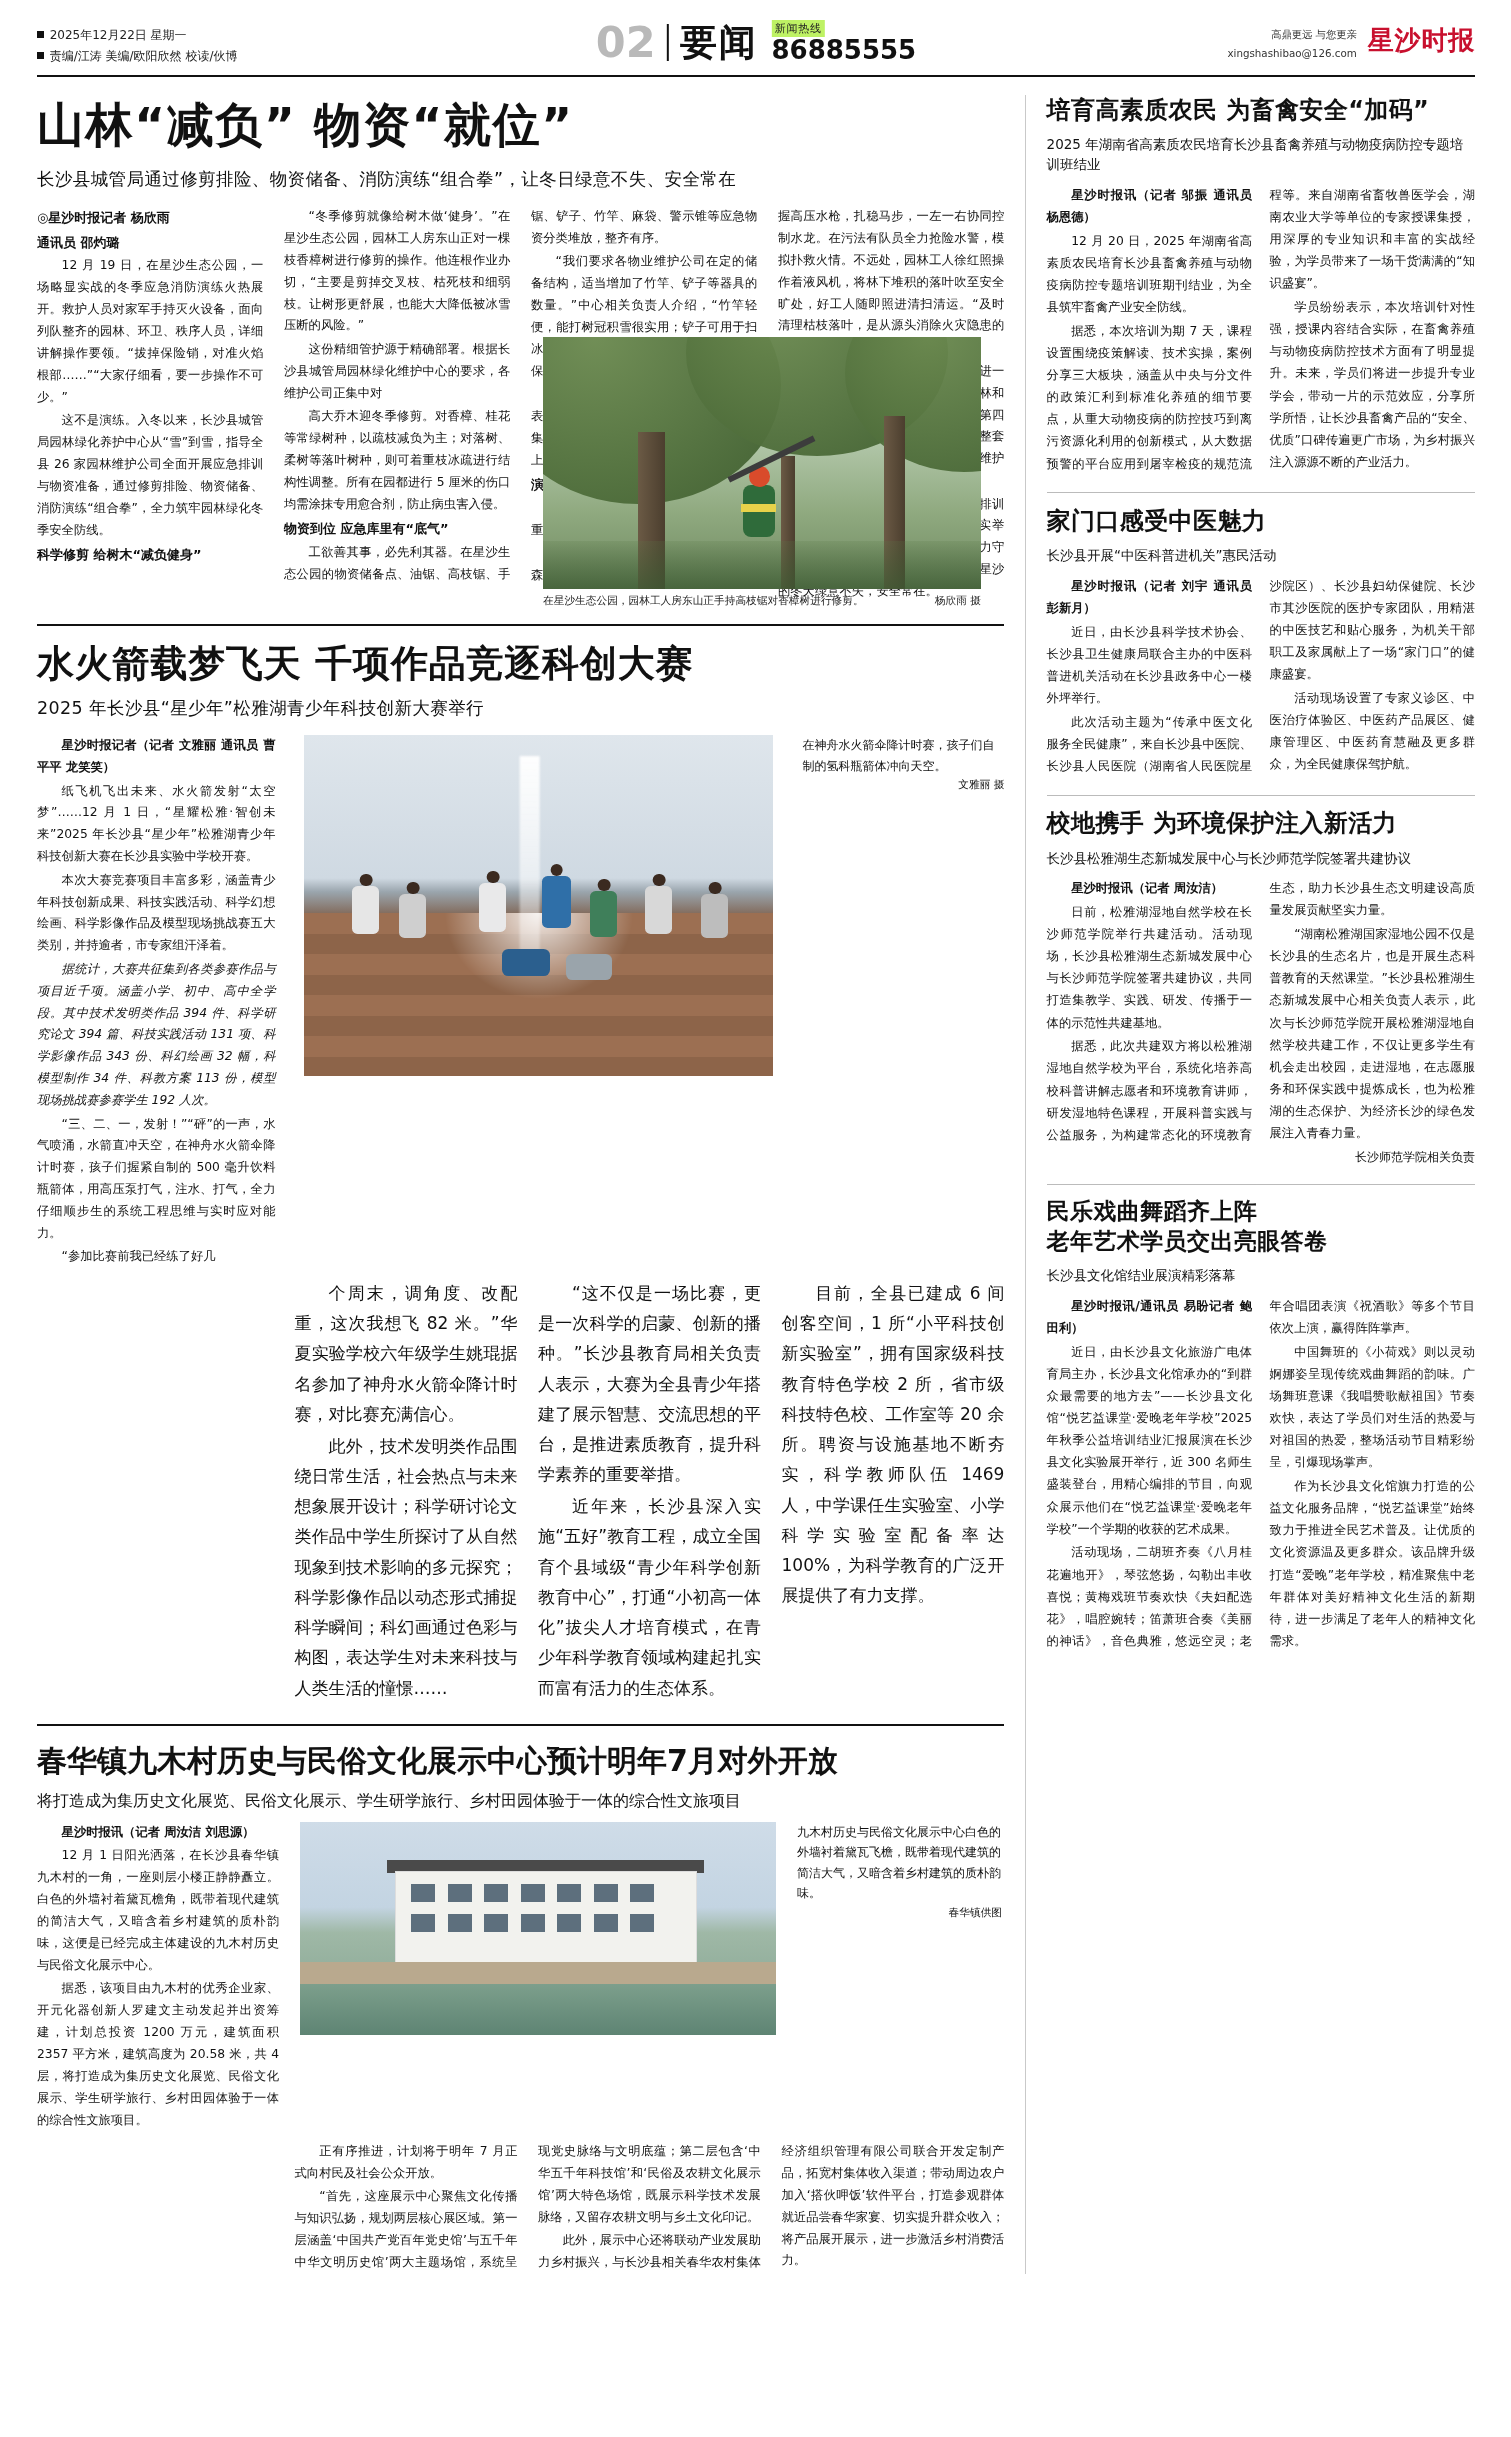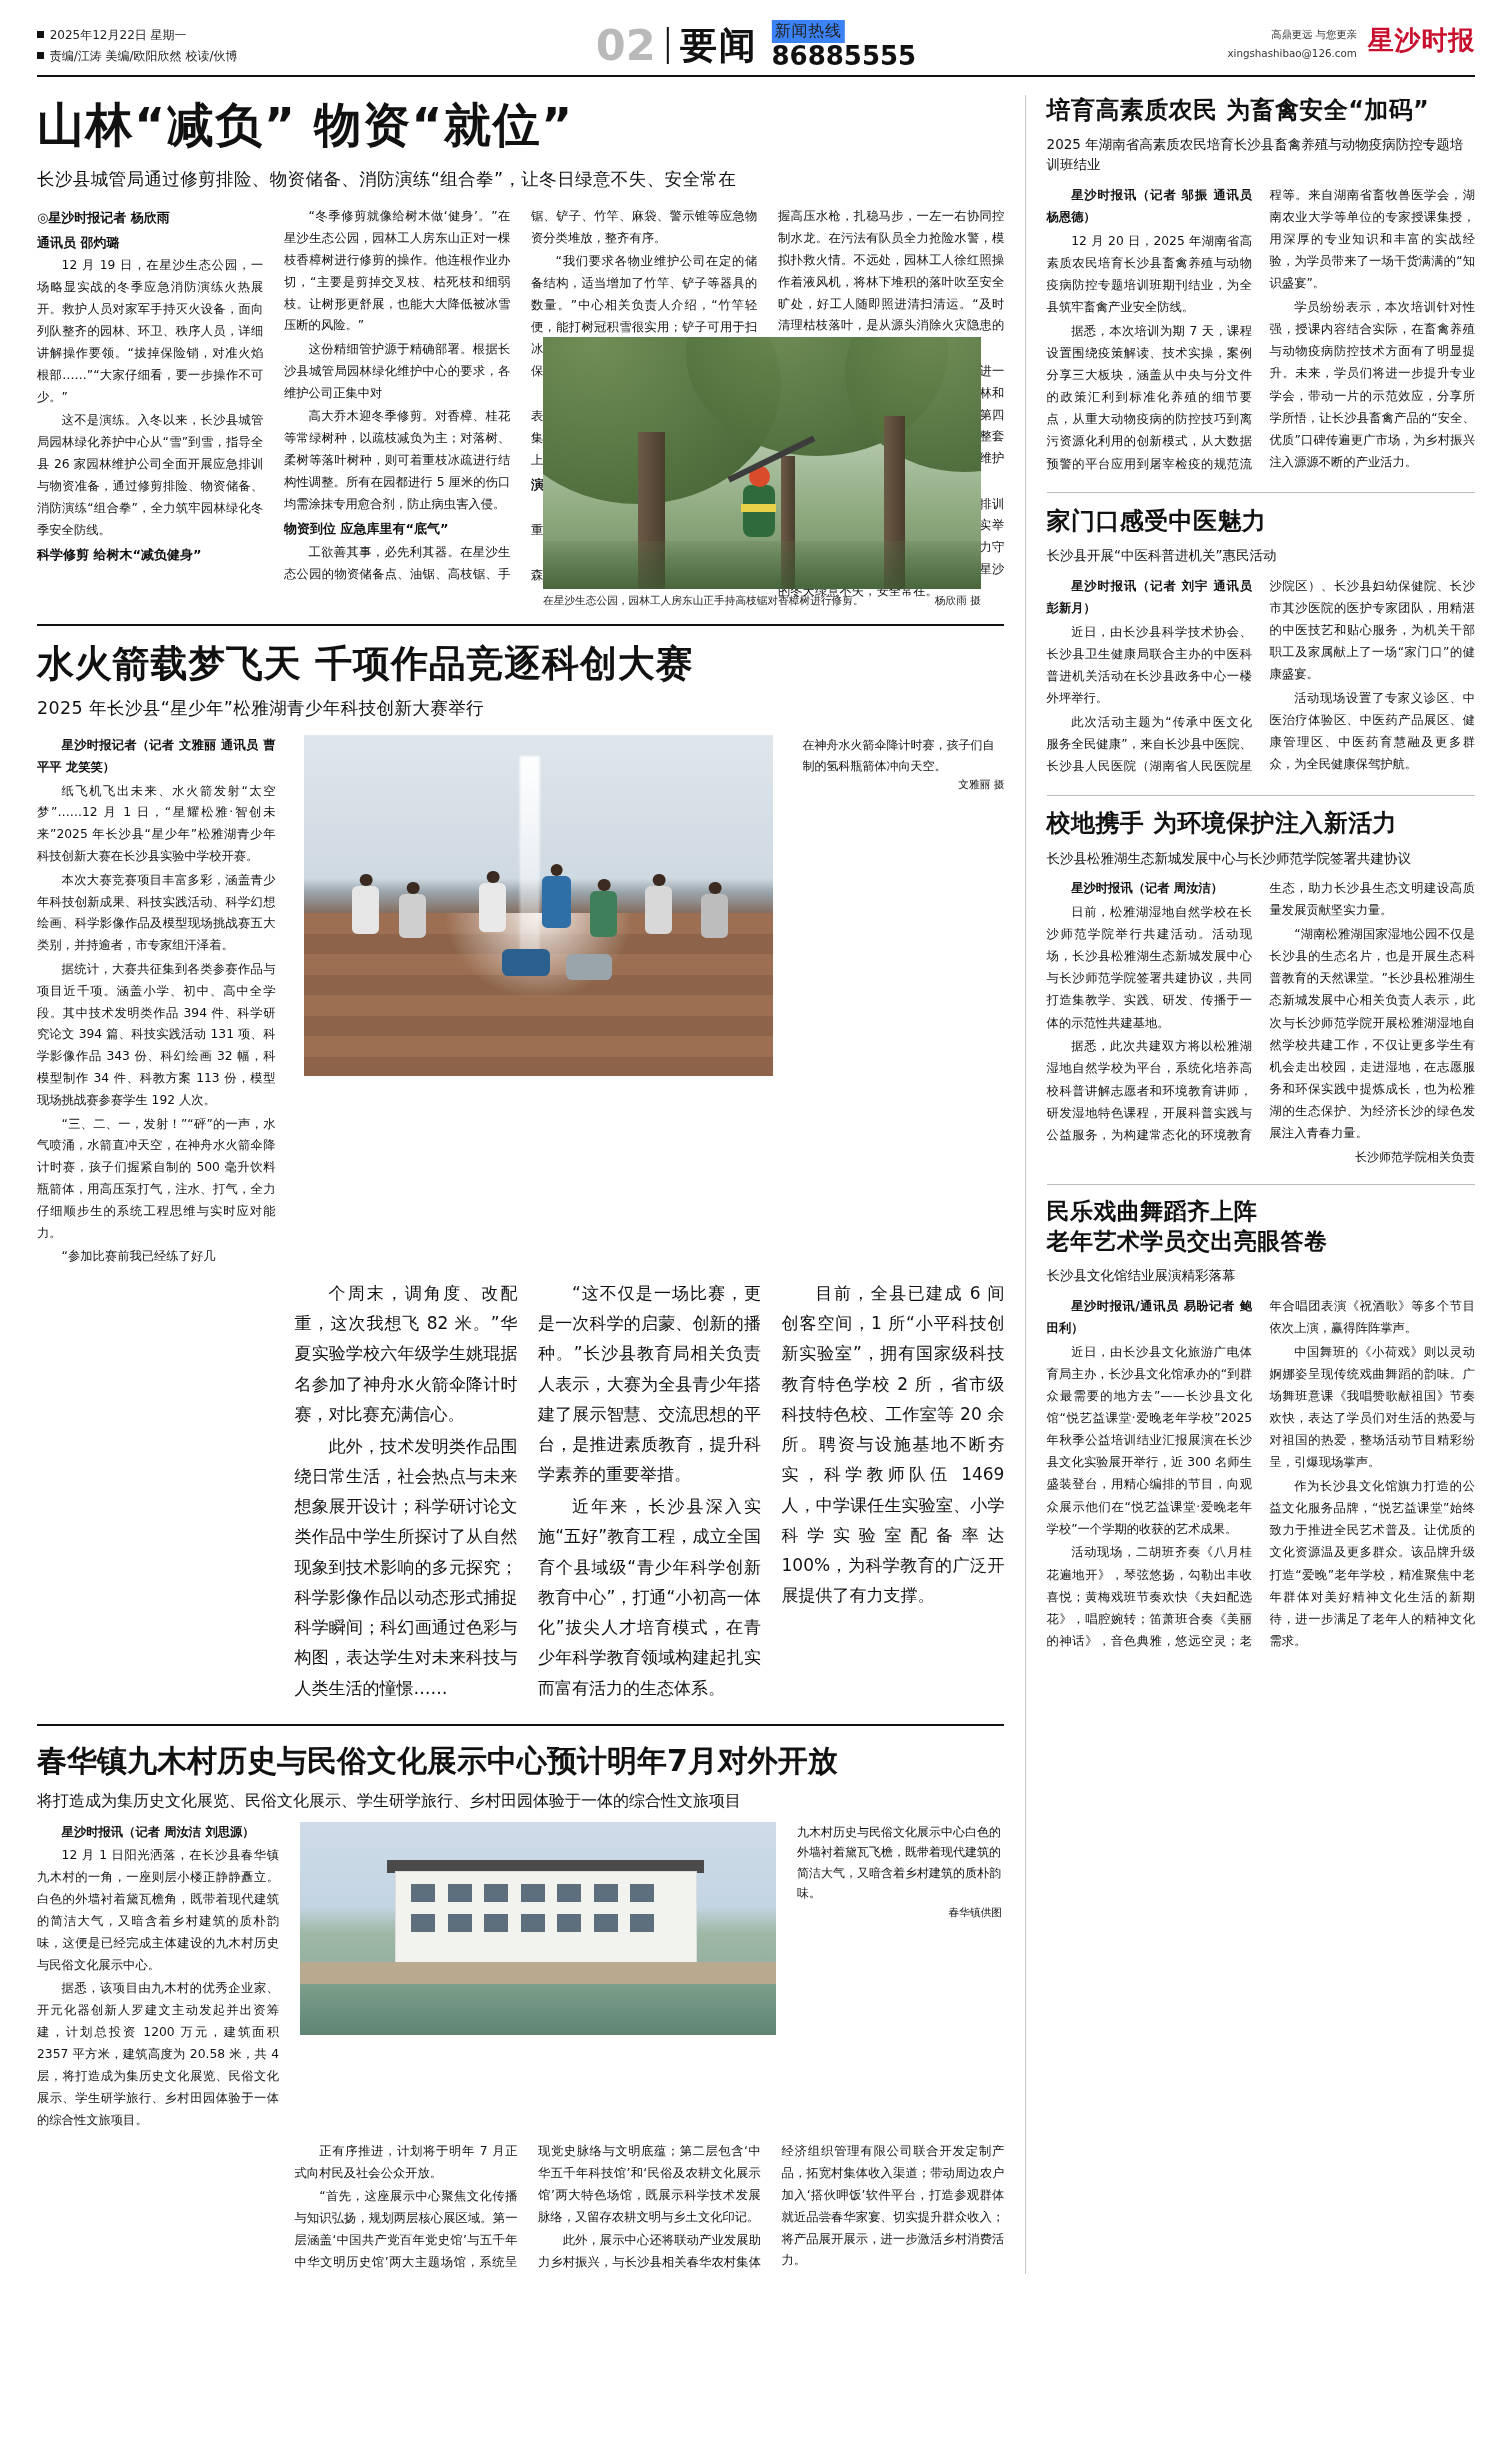--- a/index.html
+++ b/index.html
@@ -40,21 +40,21 @@
     font-family: "DejaVu Sans", sans-serif; line-height: 1;
   }
   .mh-bar { width: 2.4px; height: 37px; background: #111; }
   .mh-section {
     font-size: 37px; font-weight: bold; letter-spacing: 1.6px; line-height: 1;
   }
   .mh-hot {
     display: flex; flex-direction: column; align-items: flex-start; margin-left: 3.2px;
   }
   .mh-hot-label {
-    font-size: 16px; background: #3b82f6; color: #222; padding: 0.8px 3.2px; letter-spacing: 0.8px;
+    font-size: 11px; background: #bef264; color: #222; padding: 0.8px 3.2px; letter-spacing: 0.8px;
   }
   .mh-hot-num {
     font-size: 26px; font-weight: bold; letter-spacing: 0px; line-height: 1.05;
   }
   .mh-right { text-align: right; padding-top: 3.2px; display: flex; align-items: flex-start; gap: 11px;}
   .mh-right-txt { font-size: 10.3px; line-height: 1.8; color: #333; }
   .mh-logo {
     font-size: 26px; font-weight: bold; color: #c8102e; letter-spacing: 0.8px; line-height: 1;
     white-space: nowrap; padding-top: 1.6px;
   }
@@ -228,21 +228,21 @@
       <div style="position:relative;">
         <h1 class="head-lg">水火箭载梦飞天 千项作品竞逐科创大赛</h1>
         <div class="subhead">2025 年长沙县“星少年”松雅湖青少年科技创新大赛举行</div>
 
         <div style="display:flex; gap:29px;">
           <div style="width:242px;">
             <div style="font-size:12.3px; line-height:1.78; text-align:justify;">
               <p class="byline" style="margin:0 0 1.6px 0; text-indent:2em;">星沙时报记者（记者 文雅丽 通讯员 曹平平 龙笑笑）</p>
               <p style="margin:0 0 1.6px 0; text-indent:2em;">纸飞机飞出未来、水火箭发射“太空梦”……12 月 1 日，“星耀松雅·智创未来”2025 年长沙县“星少年”松雅湖青少年科技创新大赛在长沙县实验中学校开赛。</p>
               <p style="margin:0 0 1.6px 0; text-indent:2em;">本次大赛竞赛项目丰富多彩，涵盖青少年科技创新成果、科技实践活动、科学幻想绘画、科学影像作品及模型现场挑战赛五大类别，并持逾者，市专家组汗泽着。</p>
-              <p style="margin:0 0 1.6px 0; text-indent:2em;">据统计，大赛共征集到各类参赛作品与项目近千项。涵盖小学、初中、高中全学段。其中技术发明类作品 394 件、科学研究论文 394 篇、科技实践活动 131 项、科学影像作品 343 份、科幻绘画 32 幅，科模型制作 34 件、科教方案 113 份，模型现场挑战赛参赛学生 192 人次。</p>
+              <p style="margin:0 0 1.6px 0; text-indent:2em;font-style:italic;">据统计，大赛共征集到各类参赛作品与项目近千项。涵盖小学、初中、高中全学段。其中技术发明类作品 394 件、科学研究论文 394 篇、科技实践活动 131 项、科学影像作品 343 份、科幻绘画 32 幅，科模型制作 34 件、科教方案 113 份，模型现场挑战赛参赛学生 192 人次。</p>
               <p style="margin:0 0 1.6px 0; text-indent:2em;">“三、二、一，发射！”“砰”的一声，水气喷涌，水箭直冲天空，在神舟水火箭伞降计时赛，孩子们握紧自制的 500 毫升饮料瓶箭体，用高压泵打气，注水、打气，全力仔细顺步生的系统工程思维与实时应对能力。</p>
               <p style="margin:0 0 1.6px 0; text-indent:2em;">“参加比赛前我已经练了好几</p>
             </div>
           </div>
 
           <div style="width:476px;">
             <div class="photo p2 ph">
               <div class="track"></div>
               <div class="jet"></div>
               <div class="spray"></div>

